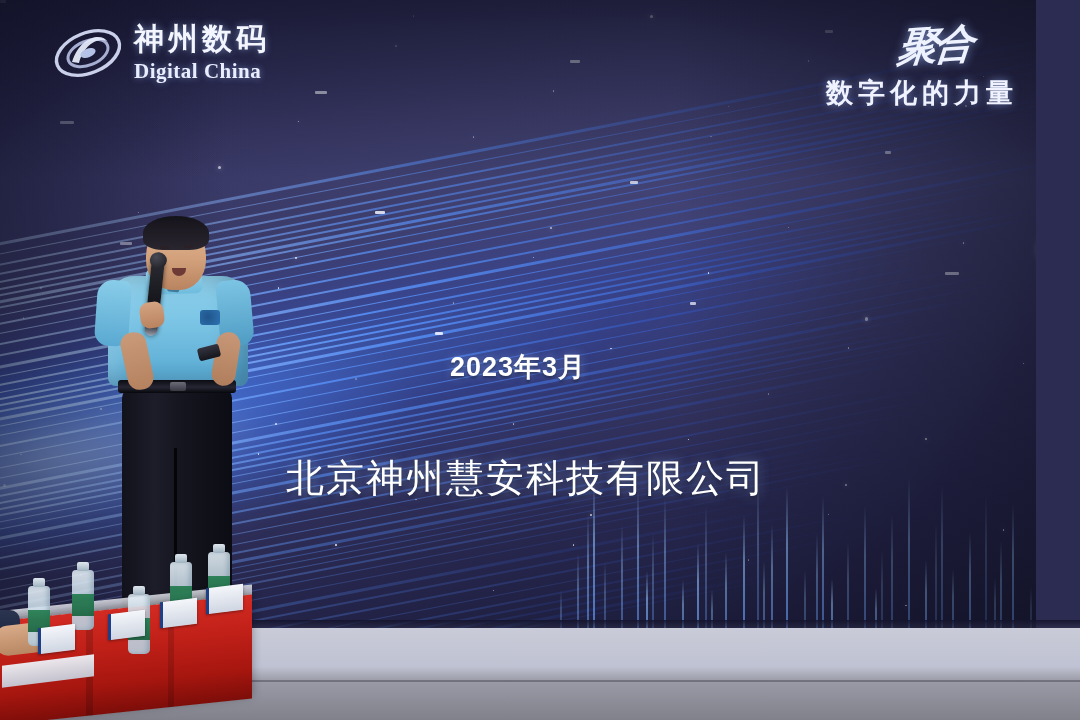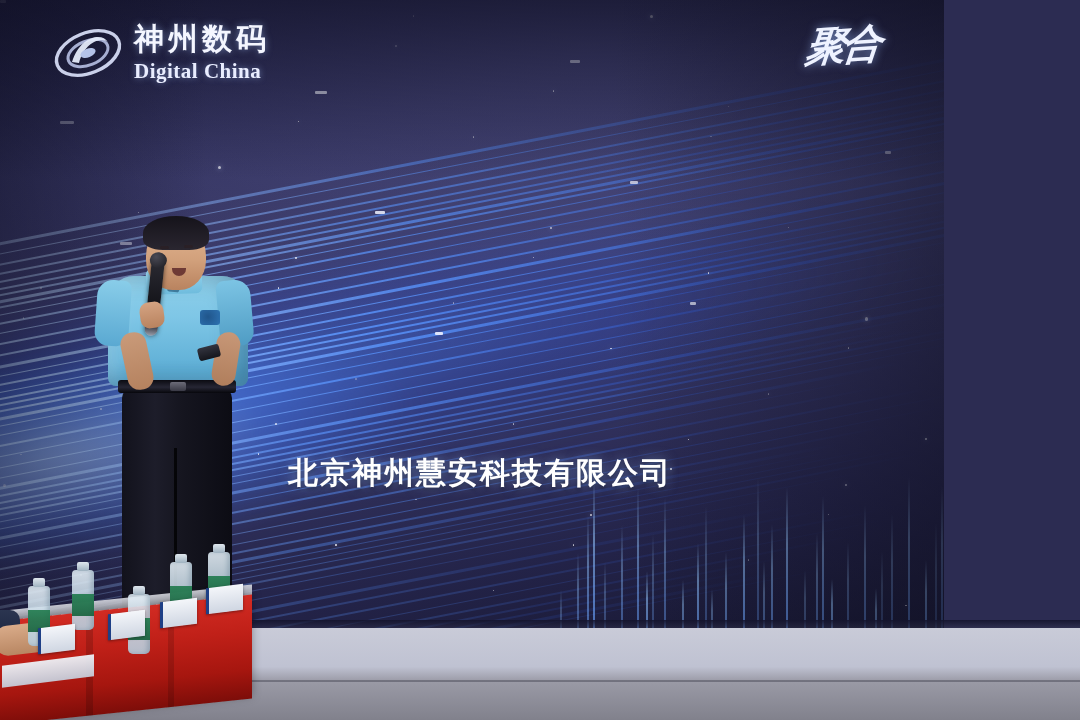--- a/index.html
+++ b/index.html
@@ -3,21 +3,21 @@
 <meta charset="utf-8">
 <style>
   html,body{margin:0;padding:0;background:#000;}
   #stage{
     position:relative;width:1080px;height:720px;overflow:hidden;
     font-family:"Liberation Sans","DejaVu Sans",sans-serif;
     background:#2c2c52;
   }
   
   #led{
-    position:absolute;left:0;top:0;width:944px;height:640px;
+    position:absolute;left:0;top:0;width:1036px;height:640px;
     background:
       radial-gradient(120% 85% at 62% 8%, rgba(86,86,140,.55) 0%, rgba(0,0,0,0) 60%),
       linear-gradient(170deg,#22224a 0%,#32325e 22%,#3b3b69 42%,#33335f 62%,#232348 82%,#16162f 100%);
     overflow:hidden;
   }
   
   #led .vig-top{position:absolute;inset:0;
     background:linear-gradient(180deg,rgba(18,18,40,.75) 0%,rgba(18,18,40,0) 28%);}
   #led .vig-right{position:absolute;inset:0;
     background:linear-gradient(270deg,rgba(16,16,34,.55) 0%,rgba(16,16,34,0) 35%);}
@@ -63,21 +63,21 @@
   #calli .sub{font-size:27px;font-weight:700;color:#f0f3ff;letter-spacing:5px;margin-top:2px;
     text-shadow:0 0 8px rgba(160,190,255,.55);}
 
   #title{position:absolute;left:0;right:0;top:186px;text-align:center;
     font-size:45px;font-weight:700;color:#fff;letter-spacing:2px;
     text-shadow:0 0 14px rgba(150,190,255,.55),0 2px 4px rgba(0,0,0,.55);}
   #date{position:absolute;left:0;right:0;top:349px;text-align:center;
     font-size:27px;font-weight:700;color:#fff;letter-spacing:1px;
     text-shadow:0 0 10px rgba(150,190,255,.5),0 2px 3px rgba(0,0,0,.5);}
   #company{position:absolute;left:0;right:0;top:453px;text-align:center;
-    font-size:30px;font-weight:700;color:#fff;letter-spacing:2px;
+    font-size:38px;font-weight:400;color:#fff;letter-spacing:2px;
     text-shadow:0 0 12px rgba(150,190,255,.55),0 2px 4px rgba(0,0,0,.5);margin-left:16px;}
   .tfix{position:absolute;left:0;right:0;}
 
   
   #floor{position:absolute;left:0;top:628px;width:1080px;height:92px;
     background:linear-gradient(180deg,#c9cbd8 0%,#bfc2d2 42%,#9a9aa6 58%,#81818c 100%);}
   #floor .seam{position:absolute;left:0;top:52px;width:100%;height:2px;background:rgba(80,80,92,.55);}
   #ledbase{position:absolute;left:0;top:620px;width:1080px;height:12px;
     background:linear-gradient(180deg,rgba(20,20,45,.9),rgba(120,124,150,.2));}
 
@@ -366,22 +366,24 @@
         <ellipse cx="36" cy="31" rx="8" ry="4.4" fill="#b9c8ee" transform="rotate(-22 36 31)"></ellipse>
       </svg>
       <div class="words">
         <span class="cn">神州数码</span>
         <span class="en">Digital China</span>
       </div>
     </div>
 
     <div id="calli">
       <div class="ju">聚合</div>
-    </div>
-
+      <div class="sub">数字化的力量</div>
+    </div>
+
+    <div id="date" class="tfix">2023年3月</div>
     <div id="company" class="tfix">北京神州慧安科技有限公司</div>
   </div>
 
   <div id="ledbase"></div>
 
   <div id="floor">
       <div class="seam"></div>
     </div>
 
   <div id="speaker">

